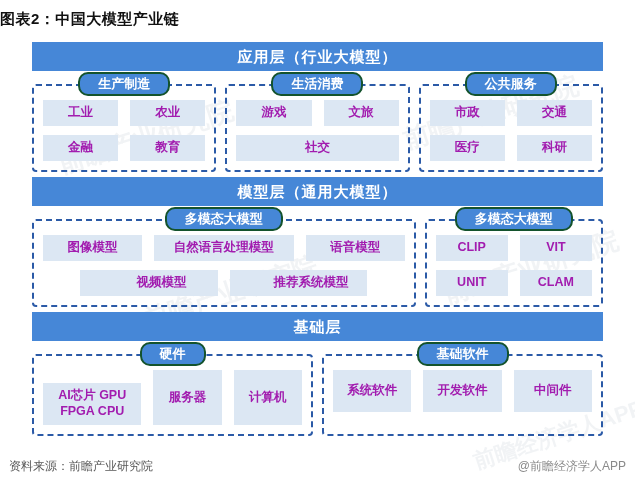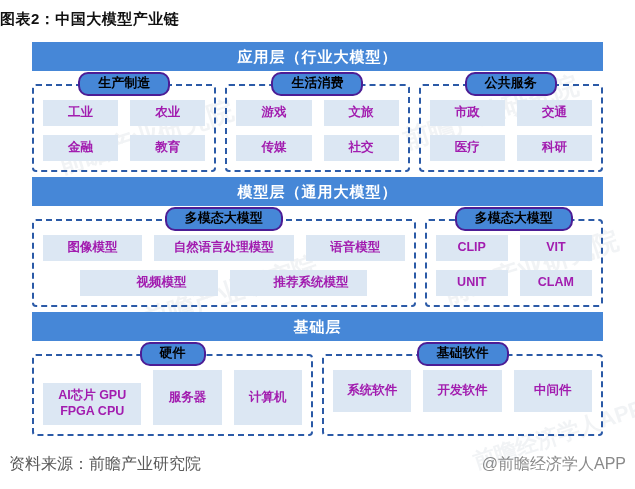--- a/index.html
+++ b/index.html
@@ -22,44 +22,44 @@
   }
   .groups { display:flex; gap:9px; margin-top:13px; }
   .group { position:relative; display:flex; }
   .dashed {
     border:2px dashed #2b5aa7; border-radius:4px;
     padding:14px 9px 9px; display:flex; flex-direction:column; gap:9px;
     width:100%;
   }
   .pill {
     position:absolute; top:-12px; left:50%; transform:translateX(-50%);
-    background:#4687d7; color:#000000; font-size:13px; font-weight:bold;
+    background:#4687d7; color:#ffffff; font-size:13px; font-weight:bold;
     line-height:20px; padding:0 18px; border-radius:10px;
-    border:2px solid #4c1d95; white-space:nowrap; z-index:2;font-family:Liberation Mono, monospace;
+    border:2px solid #14532d; white-space:nowrap; z-index:2;
   }
   .row { display:flex; gap:12px; justify-content:center; }
   .item {
     background:#dce7f3; color:#a21caf; font-size:12.5px; font-weight:600;
     text-align:center; min-height:26px; display:flex; align-items:center;
     justify-content:center; flex:1; padding:1px 4px; line-height:1.25;
   }
   
   .g-app { flex:1; }
   
   .g-model-left { flex:2.15; }
   .g-model-right { flex:1; }
   .w-nlp { flex:1.45; }
   .half { flex:0 0 38%;padding-left:29px; }
   
   .g-found { flex:1; }
   .tall .item { min-height:42px; }
   .w-chips { flex:1.5;margin-top:13px; }
   .footer {
     margin-top:auto; display:flex; justify-content:space-between;
-    align-items:flex-start; padding:0 9px 14px; font-size:16px;
+    align-items:flex-start; padding:0 9px 14px; font-size:12px;
   }
   .footer .src { color:#595959; }
   .footer .brand { color:#8a8a8a; }
   .watermark {
     position:absolute; color:rgba(120,135,160,0.10); font-size:26px;
     font-weight:bold; transform:rotate(-18deg); white-space:nowrap;
     pointer-events:none; z-index:0;
   }
   .w1 { top:120px; left:55px; }
   .w2 { top:95px;  left:400px; }
@@ -99,21 +99,20 @@
           </div>
         </div>
         <div class="group g-app">
           <div class="pill">生活消费</div>
           <div class="dashed">
             <div class="row">
               <div class="item">游戏</div>
               <div class="item">文旅</div>
             </div>
             <div class="row">
-              <div class="item">传媒</div>
               <div class="item">社交</div>
             </div>
           </div>
         </div>
         <div class="group g-app">
           <div class="pill">公共服务</div>
           <div class="dashed">
             <div class="row">
               <div class="item">市政</div>
               <div class="item">交通</div>

